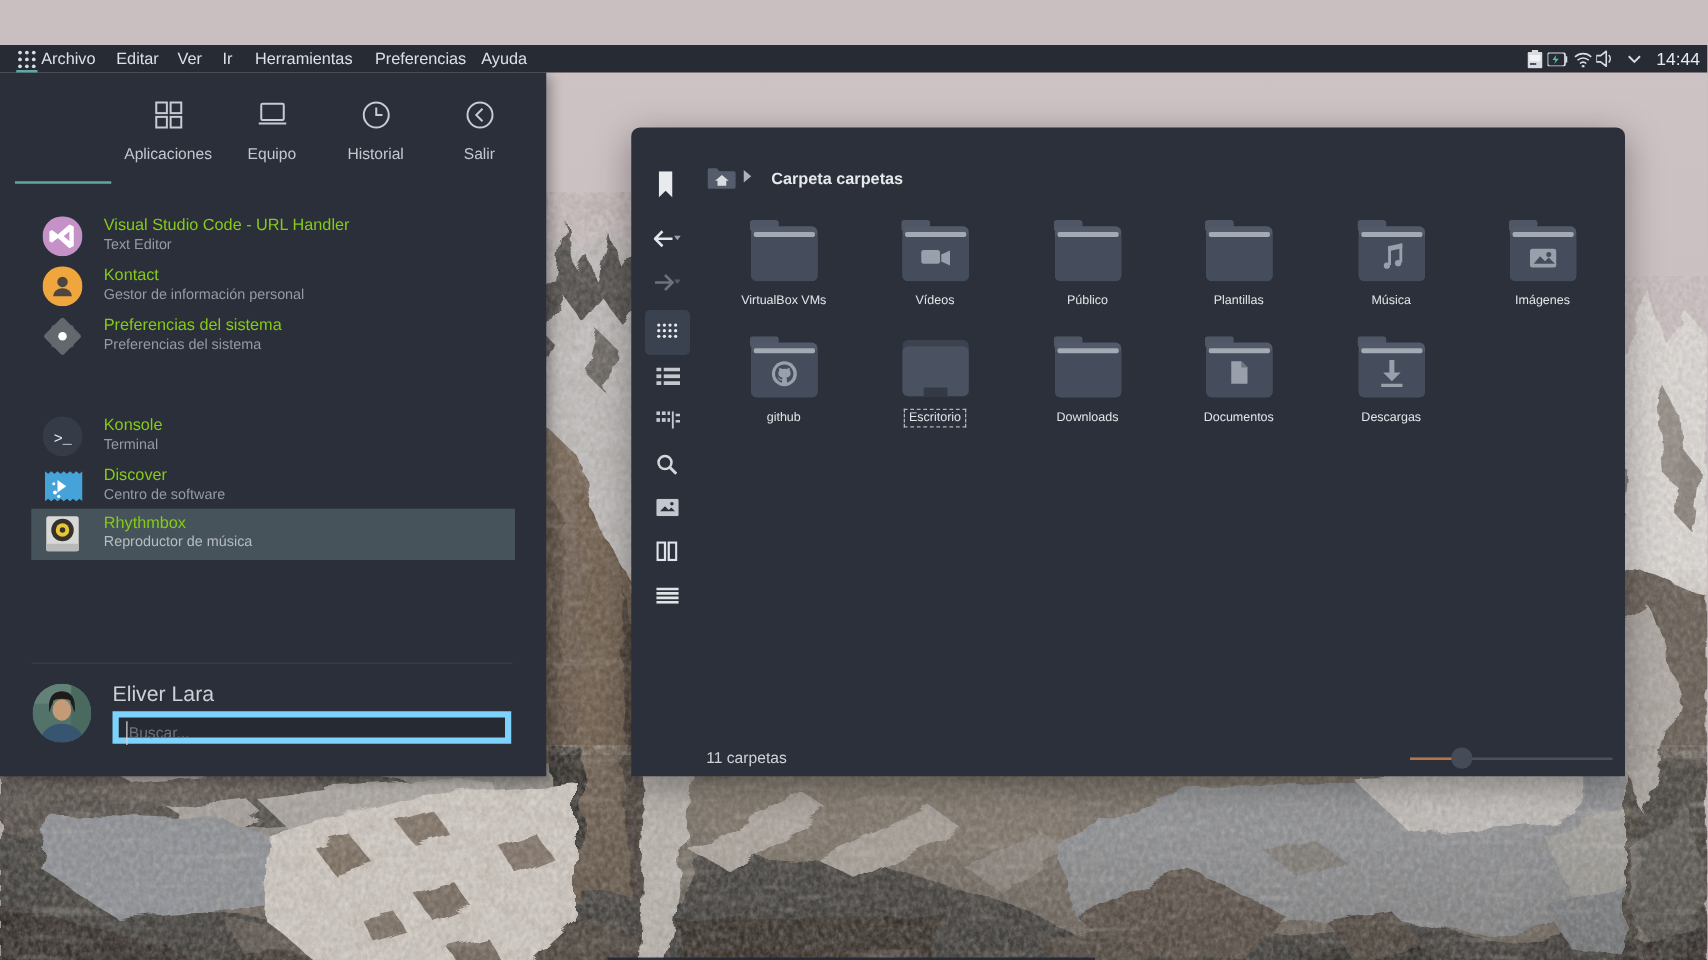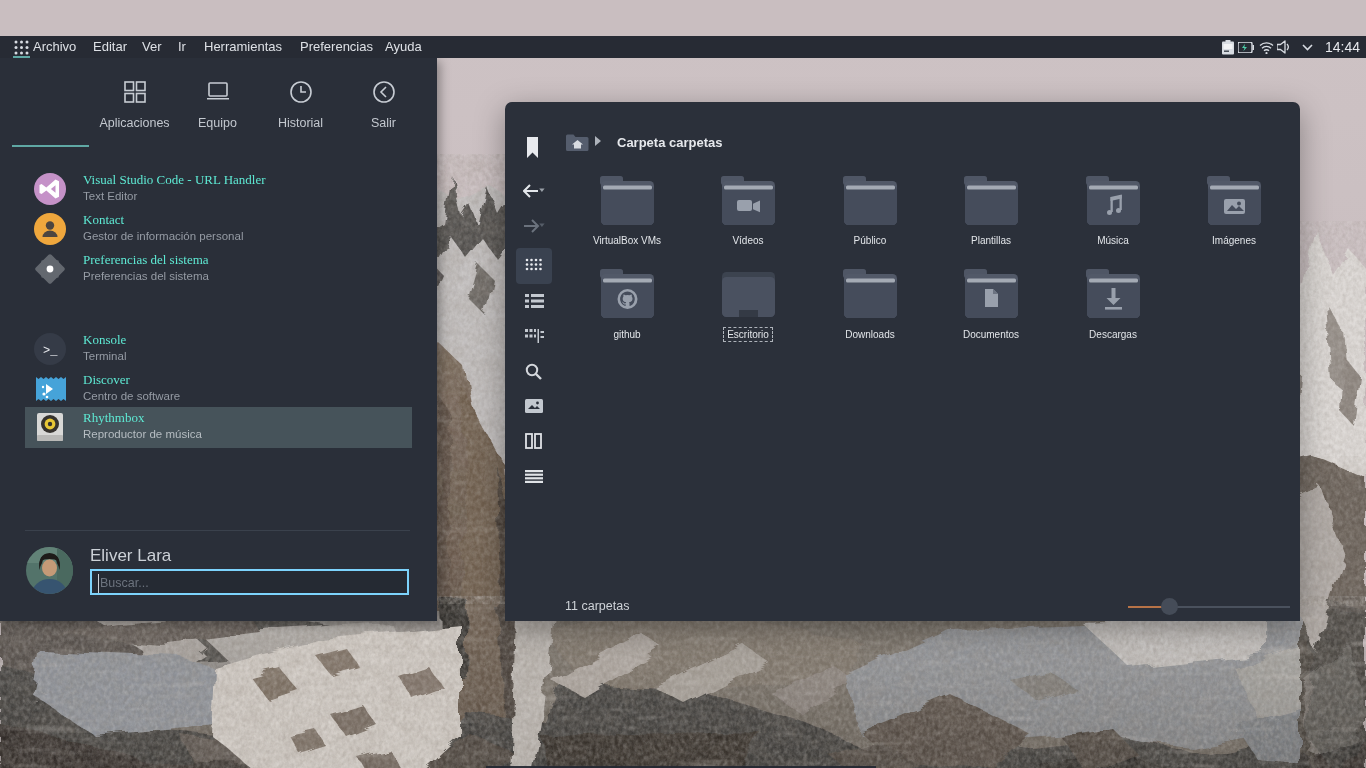--- a/index.html
+++ b/index.html
@@ -10,25 +10,25 @@
   #topbar { position:absolute; left:0; top:0; width:1366px; height:22px; background:#272b34; z-index:30; color:#dde0e5; font-size:13px; }
   #topbar .menu { position:absolute; top:0; height:22px; line-height:22px; }
   #clock { position:absolute; right:6px; top:0; height:22px; line-height:23px; font-size:14px; color:#e8eaee; }
   
   #launcher { position:absolute; left:0; top:22px; width:437px; height:563px; background:#2a2f39; z-index:20; box-shadow:3px 3px 10px rgba(0,0,0,0.35); }
   .tab { position:absolute; top:20px; width:83px; text-align:center; color:#c3c8cf; font-size:12.5px; }
   .tab svg { display:block; margin:0 auto 10px auto; }
   #tabline { position:absolute; left:12px; top:87px; width:77px; height:2px; background:#5fa8a4; }
   .approw { position:absolute; left:25px; width:387px; height:40px; }
   .appico { position:absolute; left:9px; top:4px; width:32px; height:32px; }
-  .apptitle { position:absolute; left:58px; top:3px; font-size:13px; color:#5eead4; white-space:nowrap;font-family:Liberation Serif, serif; }
+  .apptitle { position:absolute; left:58px; top:3px; font-size:13px; color:#84cc16; white-space:nowrap; }
   .appsub  { position:absolute; left:58px; top:21px; font-size:11.5px; color:#959ba4; white-space:nowrap;text-align:center; }
   #sep { position:absolute; left:25px; top:472px; width:385px; height:1px; background:#3a414c; }
   #username { position:absolute; left:90px; top:488px; font-size:17px; color:#ccd1d7; }
-  #searchbox { position:absolute; left:90px; top:511px; width:319px; height:26px; background:#252a33; border:2px solid #7dd3fc; }
+  #searchbox { position:absolute; left:90px; top:511px; width:319px; height:26px; background:#252a33; border:5px solid #7dd3fc; }
   #searchbox .ph { position:absolute; left:8px; top:5px; font-size:12.5px; color:#6c737e; }
   #searchbox .cur { position:absolute; left:6px; top:3px; width:1px; height:19px; background:#cfd3d8; }
   
   #dolphin { position:absolute; left:505px; top:66px; width:795px; height:519px; z-index:10; background:#2b303a; border-radius:7px 7px 0 0; box-shadow:0 8px 30px rgba(0,0,0,.35); }
   #titlebar { position:absolute; left:0; top:0; width:795px; height:28px; background:#262a33; border-radius:7px 7px 0 0; }
   .tbtn { position:absolute; top:8px; width:12px; height:12px; border-radius:50%; }
   #wtitle { position:absolute; left:0; top:0; width:795px; text-align:center; line-height:29px; font-size:13px; color:#d6dade; }
   .flabel { position:absolute; text-align:center; font-size:10px; color:#e2e5e9; }
   #ncarp { position:absolute; left:60px; top:497px; font-size:12.5px; color:#cfd3d8; }
   

